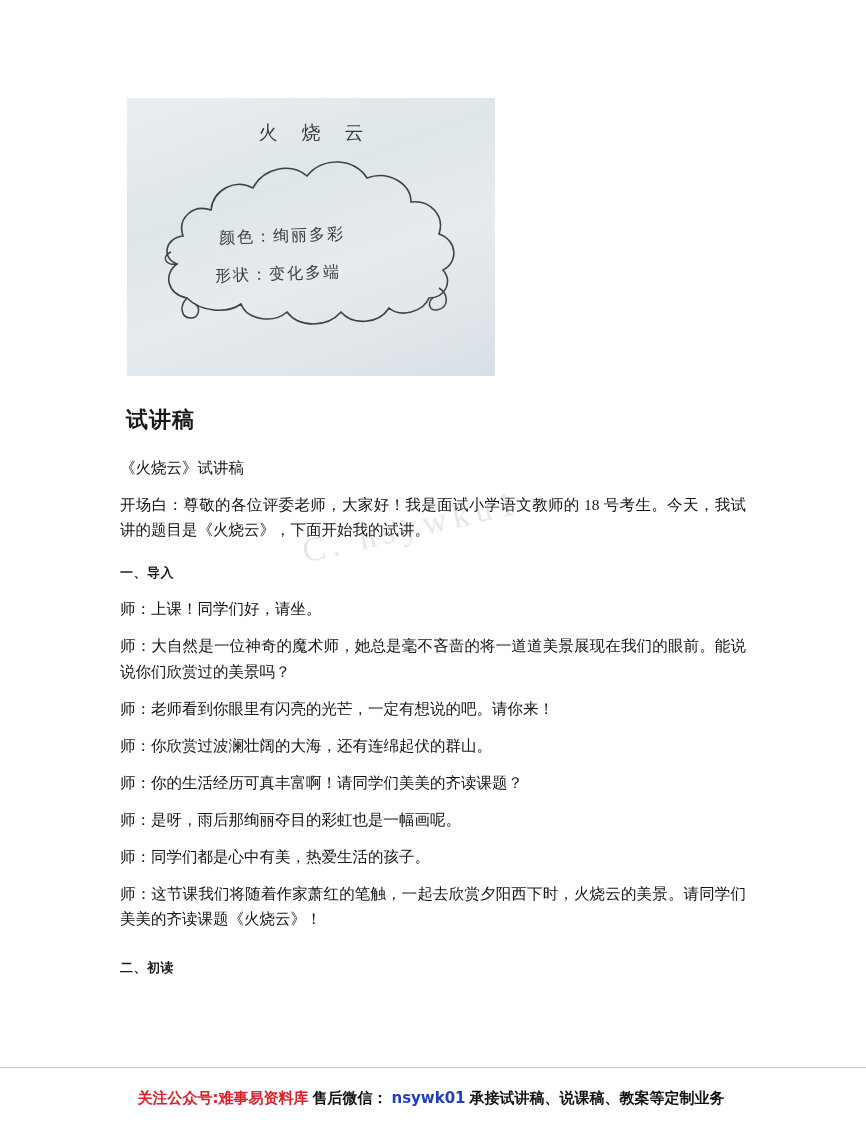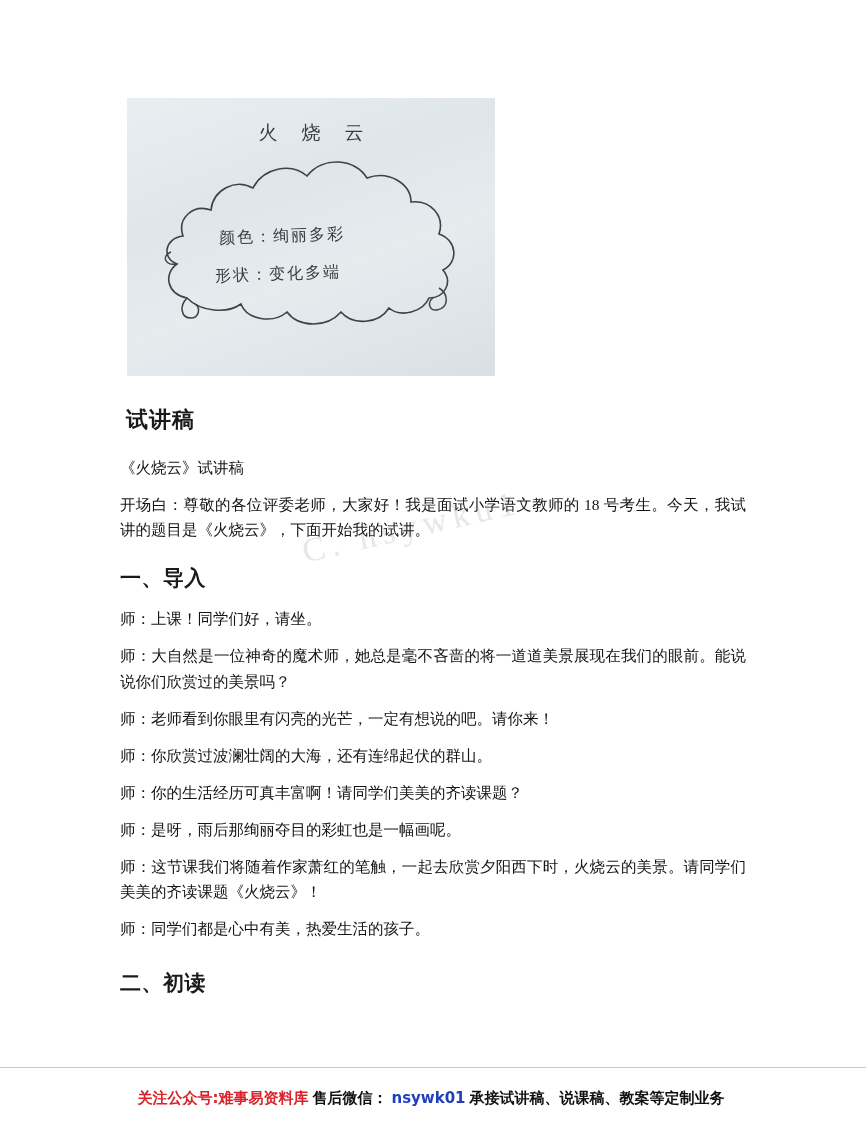--- a/index.html
+++ b/index.html
@@ -79,21 +79,21 @@
   p.para {
     font-size: 15.5px;
     line-height: 1.62;
     margin: 0 0 12px 0;
     text-align: justify;
     color: #141414;
   }
   h2.section {
     font-family: "DejaVu Sans", sans-serif;
     font-weight: bold;
-    font-size: 21px;
+    font-size: 13px;
     margin: 22px 0 14px 0;
     letter-spacing: 0.5px;
   }
   h2.section.tight-top { margin-top: 28px; }
 
   
   .watermark {
     position: absolute;
     left: 300px;
     top: 508px;
@@ -171,22 +171,22 @@
     <p class="para">《火烧云》试讲稿</p>
     <p class="para">开场白：尊敬的各位评委老师，大家好！我是面试小学语文教师的 18 号考生。今天，我试讲的题目是《火烧云》，下面开始我的试讲。</p>
 
     <h2 class="section">一、导入</h2>
     <p class="para">师：上课！同学们好，请坐。</p>
     <p class="para">师：大自然是一位神奇的魔术师，她总是毫不吝啬的将一道道美景展现在我们的眼前。能说说你们欣赏过的美景吗？</p>
     <p class="para">师：老师看到你眼里有闪亮的光芒，一定有想说的吧。请你来！</p>
     <p class="para">师：你欣赏过波澜壮阔的大海，还有连绵起伏的群山。</p>
     <p class="para">师：你的生活经历可真丰富啊！请同学们美美的齐读课题？</p>
     <p class="para">师：是呀，雨后那绚丽夺目的彩虹也是一幅画呢。</p>
+    <p class="para">师：同学们都是心中有美，热爱生活的孩子。</p>
     <p class="para">师：这节课我们将随着作家萧红的笔触，一起去欣赏夕阳西下时，火烧云的美景。请同学们美美的齐读课题《火烧云》！</p>
-    <p class="para">师：同学们都是心中有美，热爱生活的孩子。</p>
 
     <h2 class="section tight-top">二、初读</h2>
   </div>
 
   <div class="watermark">C. nsywku1</div>
 
   <div class="footer-rule"></div>
 
   <div class="footer">
     <span class="red">关注公众号:难事易资料库</span>

